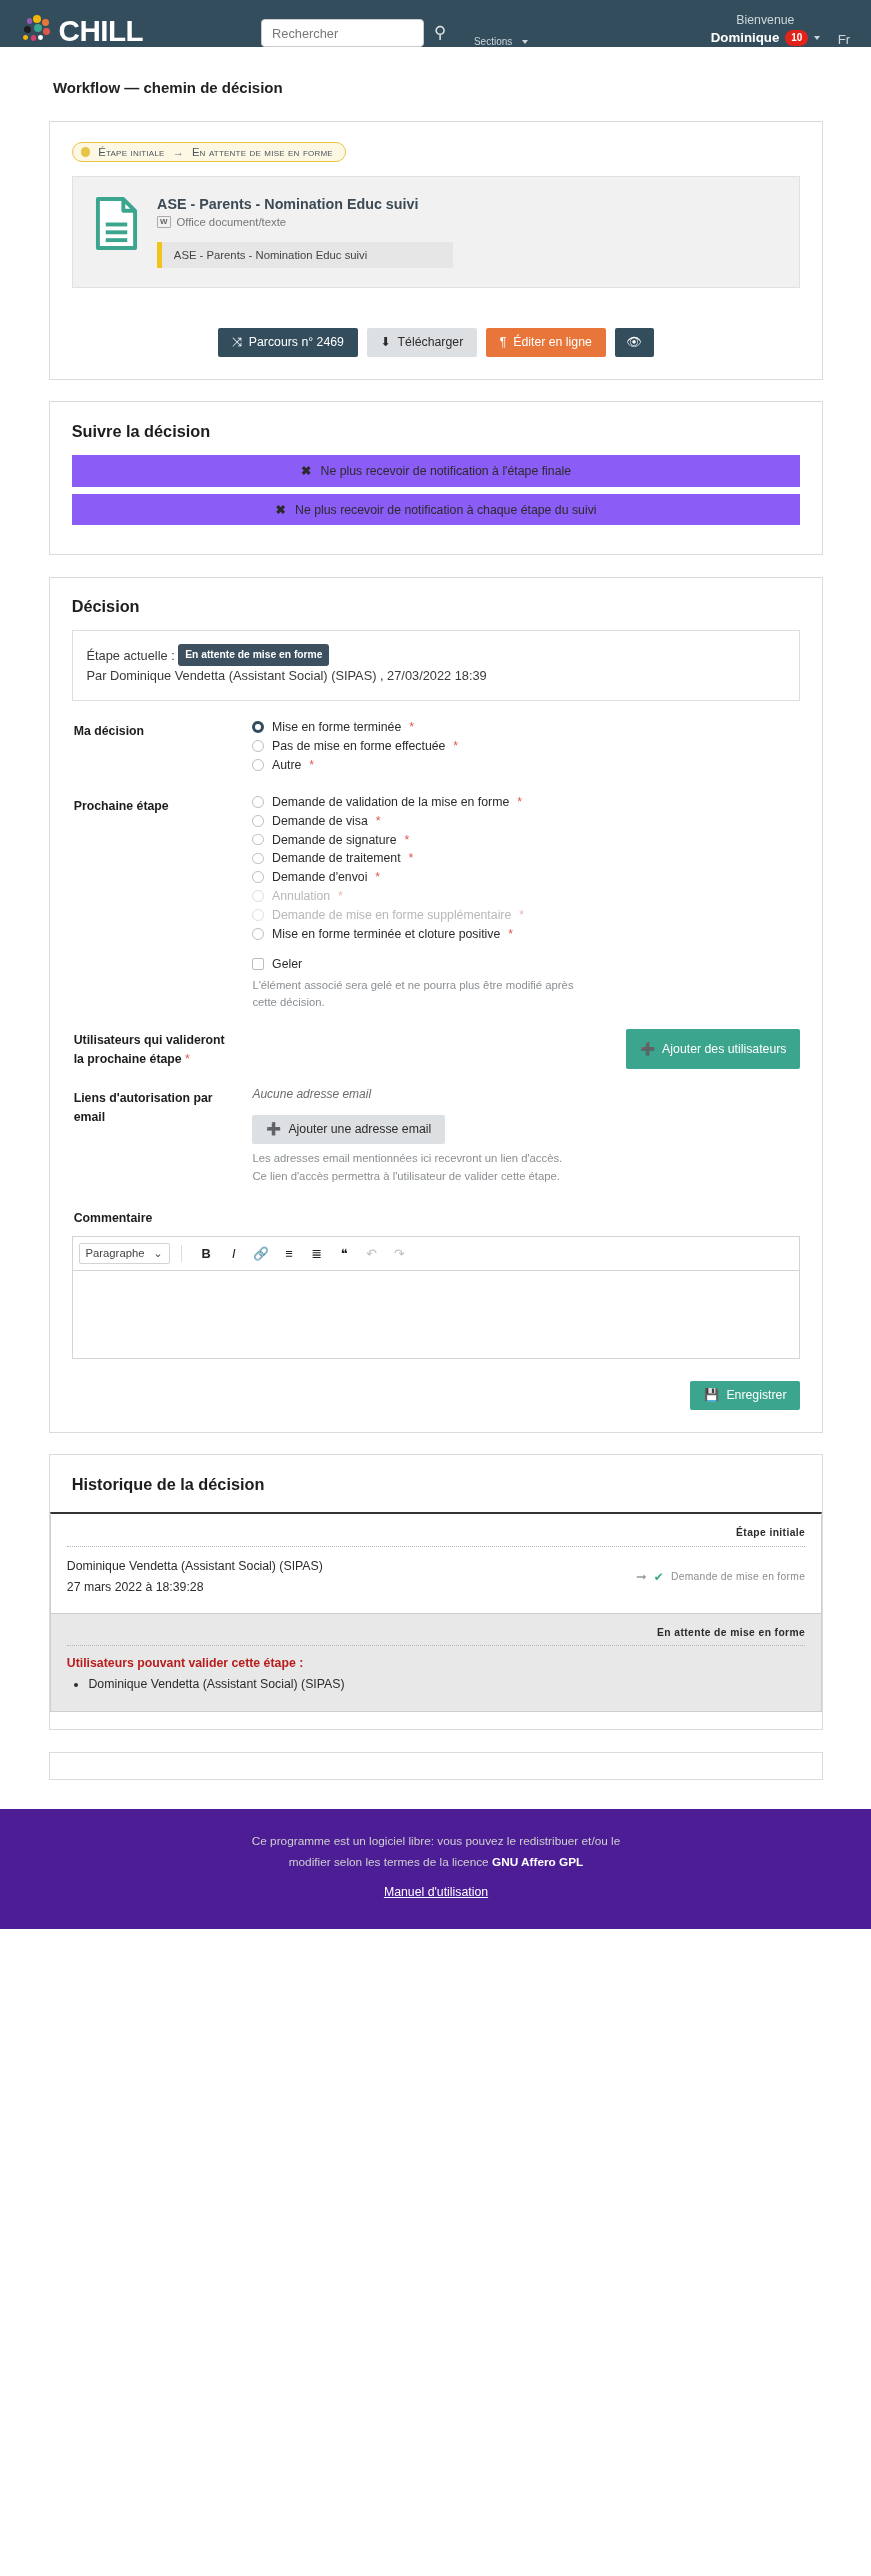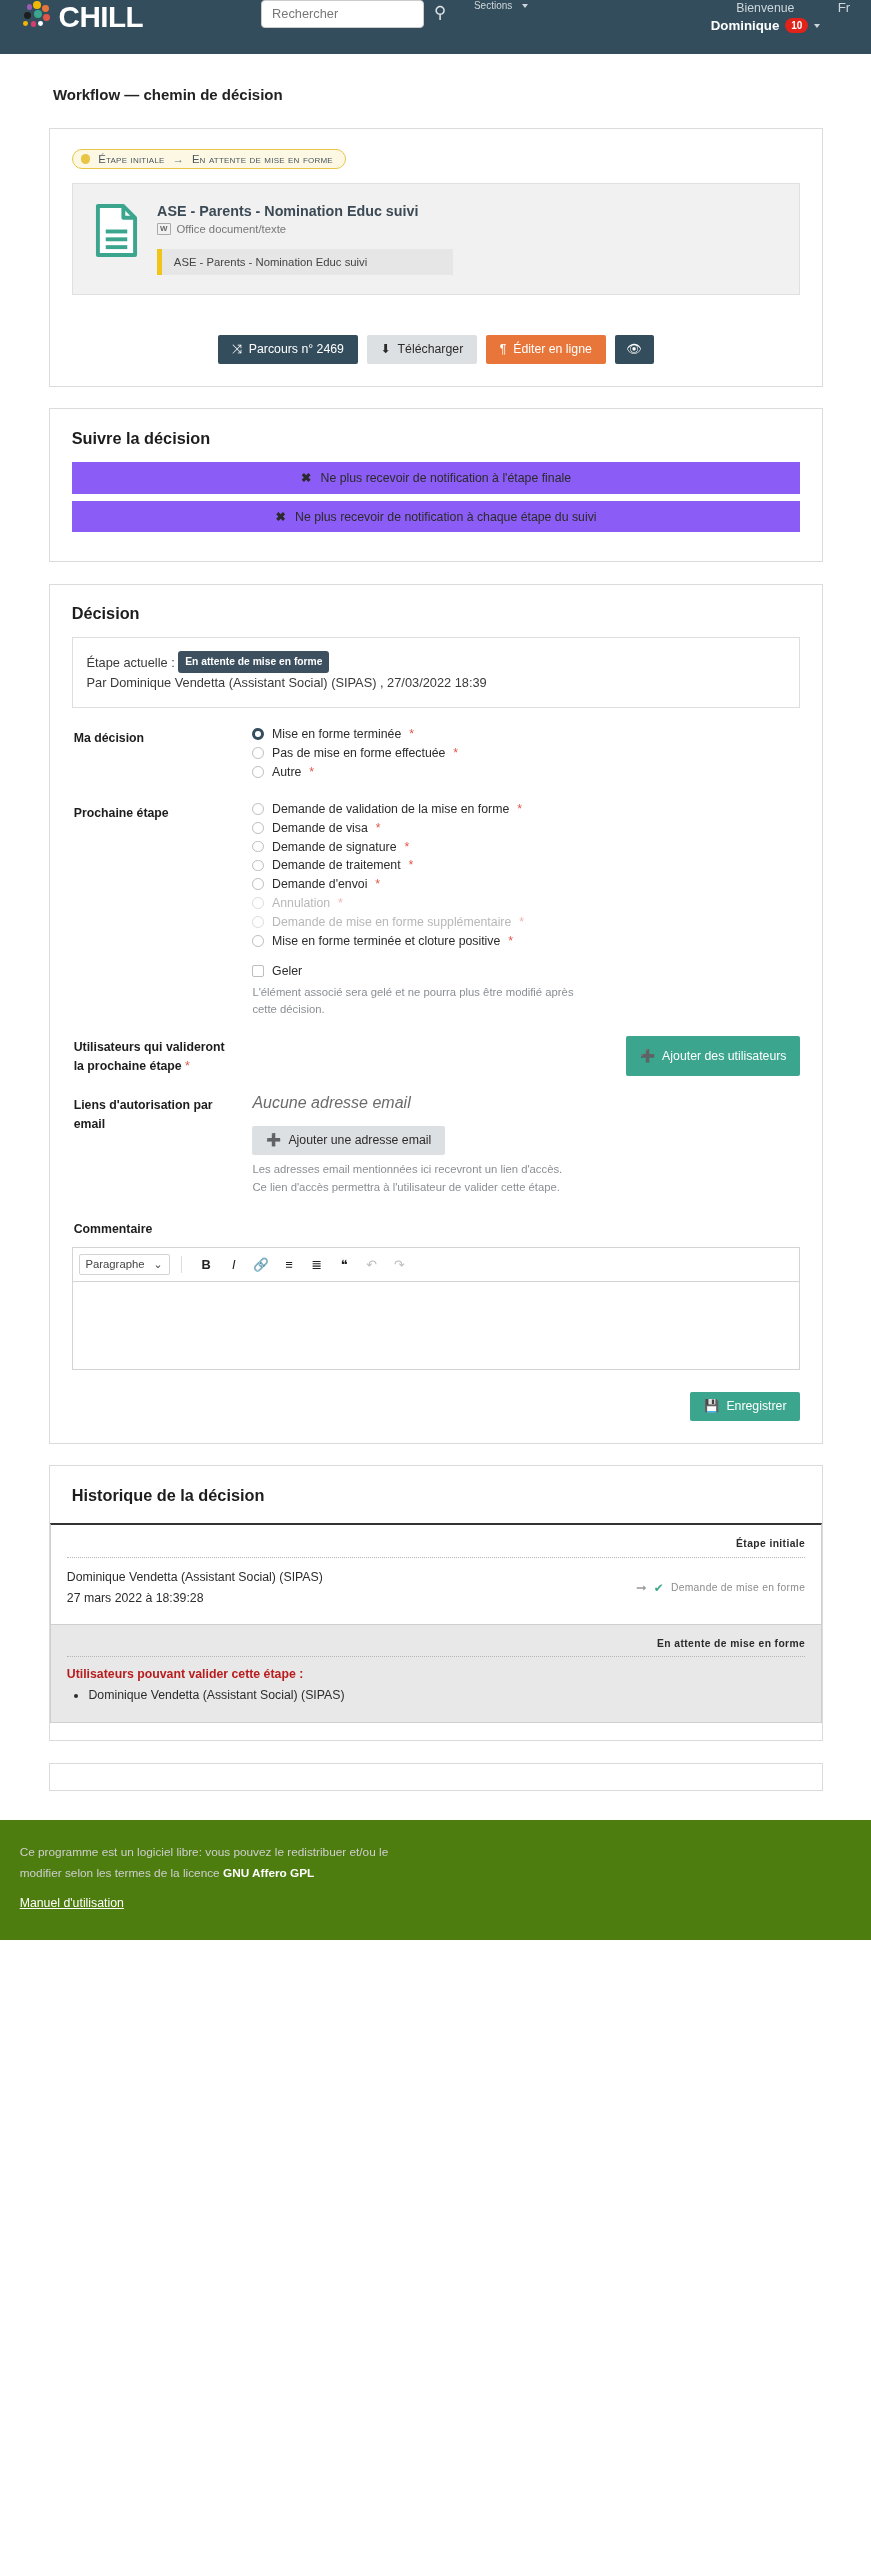--- a/index.html
+++ b/index.html
@@ -8,23 +8,23 @@
     width: 872px;
     background: #ffffff;
     font-family: "Liberation Sans", sans-serif;
     color: #333;
     -webkit-font-smoothing: antialiased;
   }
 
   
   .navbar {
     background: #334D5C;
-    height: 54px;
+    height: 47px;
     display: flex;
-    align-items: flex-start;
+    align-items: flex-end;
     padding: 0 21.7px;
     position: relative;
   }
   .brand { display:flex; align-items:center; gap:3.9px; }
   .brand-logo { width: 33px; height: 33px; position: relative; }
   .brand-logo span {
     position:absolute; border-radius:50%; display:block;
   }
   .brand-name {
     color:#fff; font-weight:bold; font-size:29.6px; letter-spacing:-0.5px;
@@ -151,21 +151,21 @@
   }
   .radio-opt.disabled { color:#b8b8b8; }
   .radio-opt.disabled .req { color:#eeb6b0; }
   .radio-opt.disabled .radio { border-color:#dcdcdc; }
 
   .check-opt { display:flex; align-items:center; gap:7.9px; margin-top:15.8px; font-size:12.3px; color:#2c2c2c; }
   .checkbox { width:11.8px; height:11.8px; border:1px solid #b9bec2; background:#fff; flex:0 0 11.8px; border-radius:2px; }
   .help-text { font-size:11.3px; color:#8a8f93; line-height:1.55; margin-top:5.9px; max-width: 325px; }
 
   .right-align { display:flex; justify-content:flex-end; }
-  .empty-note { font-size:16px; color:#6b6b6b; font-style: italic; margin-bottom: 13.8px; }
+  .empty-note { font-size:12px; color:#6b6b6b; font-style: italic; margin-bottom: 13.8px; }
 
   
   .editor { border:1px solid #d4d4d4; }
   .editor-toolbar {
     display:flex; align-items:center; gap:4px; border-bottom:1px solid #d4d4d4;
     padding: 4.9px 5.9px; background:#fff;
   }
   .editor-select {
     border:1px solid #d4d4d4; border-radius:2px; font-size:11.3px; color:#444;
     padding: 3px 5.9px; width:91px; display:flex; justify-content:space-between;
@@ -194,21 +194,21 @@
   .arrow-grey { color:#9a9a9a; font-size:12.8px; }
   .check-green { color:#3BA58E; font-size:11.8px; }
   .hist-sub-title { font-size:12.3px; font-weight:bold; color:#b91c1c; padding-top:9.9px; }
   .hist-list { margin: 4.9px 0 0 0; padding-left: 21.7px; }
   .hist-list li { font-size:12.3px; color:#2c2c2c; line-height:1.6; }
 
   .spacer-card { border:1px solid #dbdbdb; height: 27.6px; background:#fff; margin-bottom: 29.6px; }
 
   
   .footer {
-    background:#4d7c0f; color:#cfcfcf; 
+    background:#4c1d95; color:#cfcfcf; text-align:center;
     padding: 21.7px 19.7px 25.6px 19.7px; font-size:11.8px; line-height:1.75;
   }
   .footer a { color:#fff; text-decoration:none; }
   .footer .manual { display:inline-block; margin-top:9.9px; color:#fff; text-decoration:underline; font-size:12.3px; }
   .footer .gnu { color:#fff; font-weight:bold; }
 </style>
 </head>
 <body>
 
 <div class="navbar">

